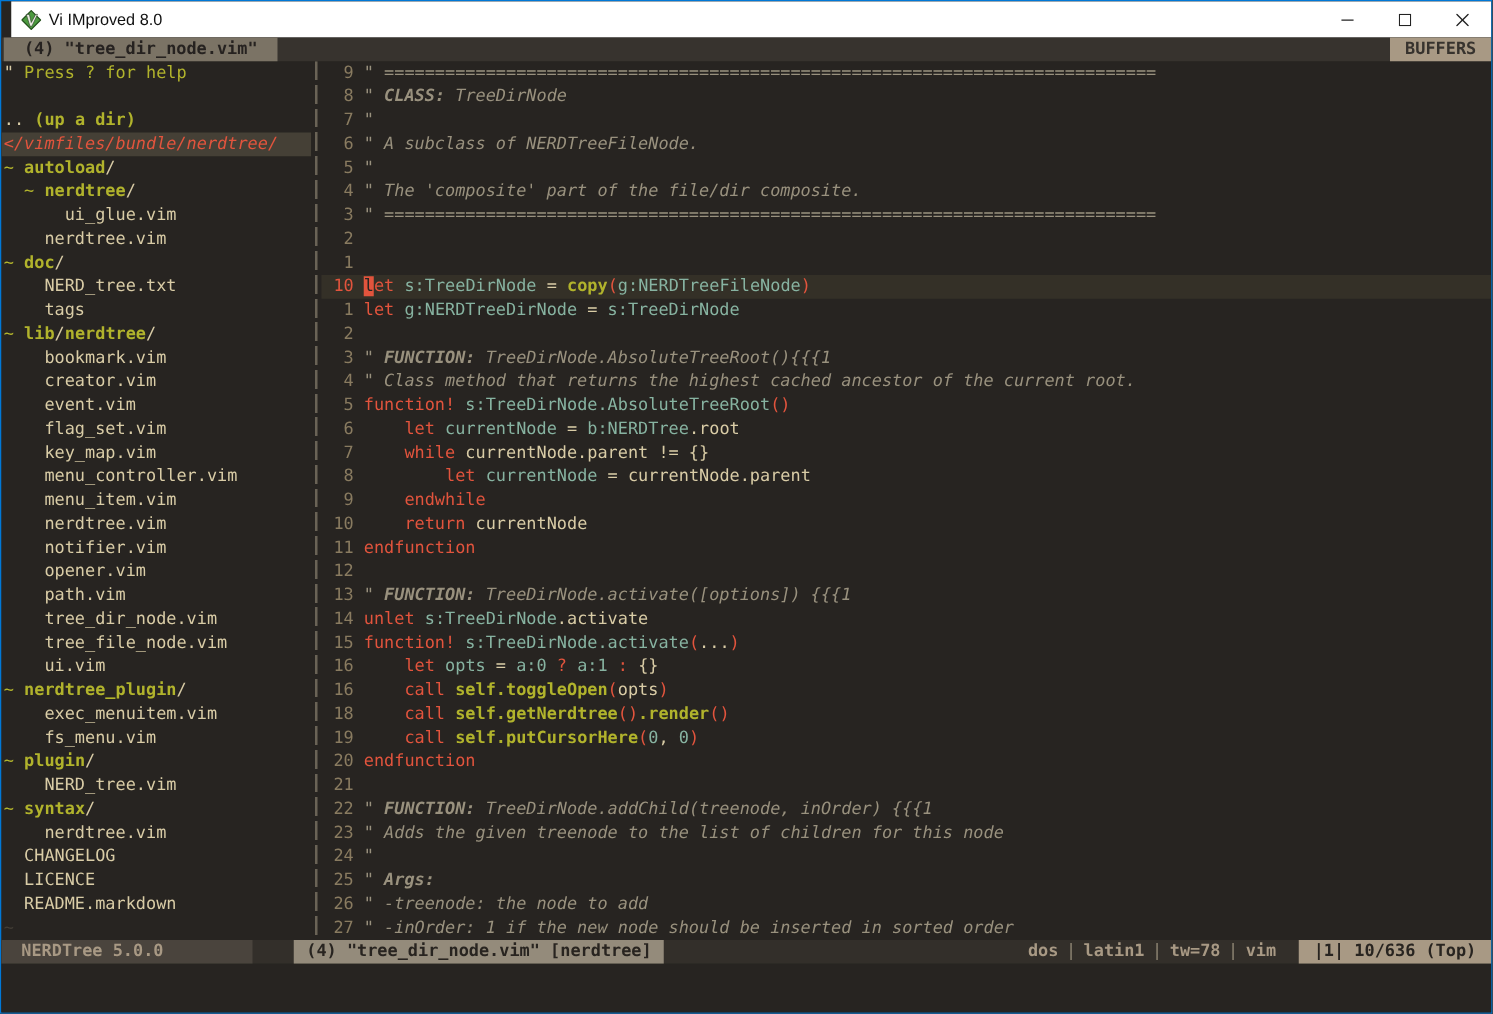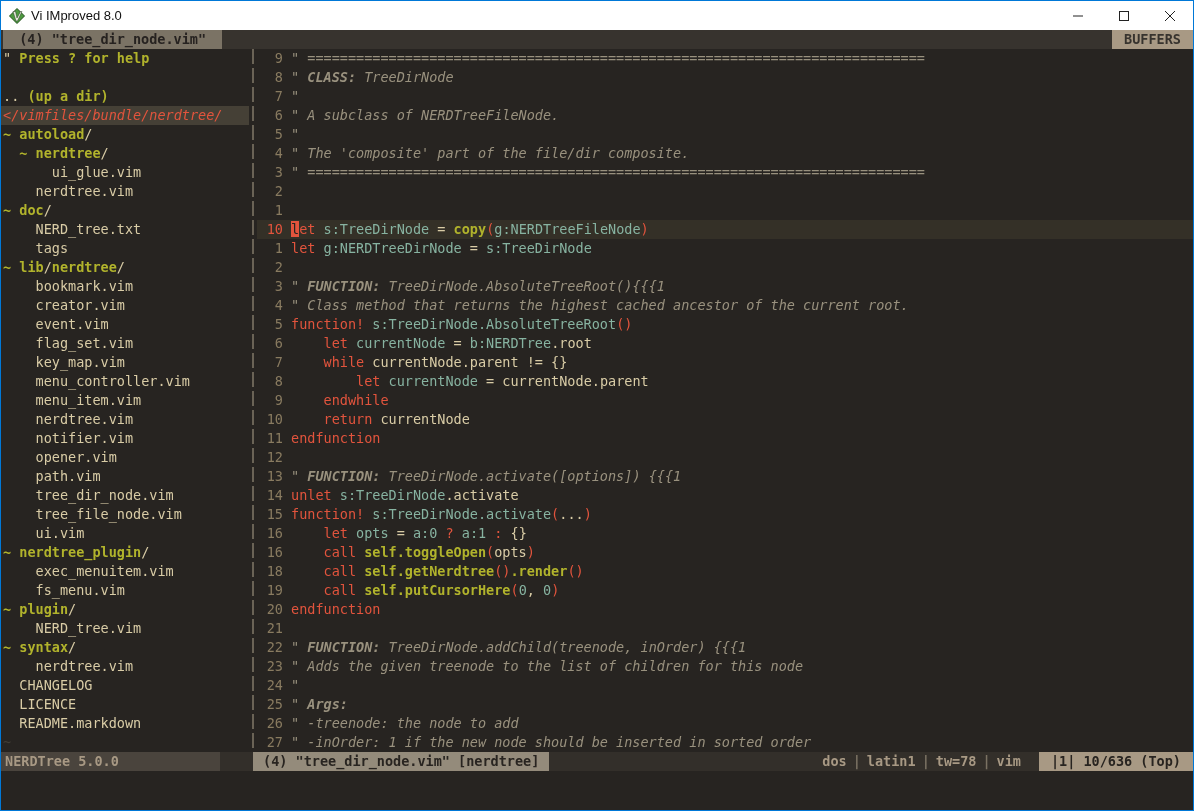--- a/index.html
+++ b/index.html
@@ -4,21 +4,21 @@
 <style>
   html,body{margin:0;padding:0;background:#555;}
   .window{
     width:1194px;height:811px;box-sizing:border-box;
     border:1px solid var(--accent,#0078d7);
     display:flex;flex-direction:column;
     font-family:"DejaVu Sans Mono",monospace;
     overflow:hidden;background:var(--editor-bg,#272421);
   }
   
-  .titlebar{height:29px;background:var(--titlebar-bg,#fff);display:flex;align-items:center;flex:0 0 auto;}
+  .titlebar{height:29px;background:var(--titlebar-bg,#fff);display:flex;align-items:center;flex:0 0 auto;margin-left:8px;}
   .titlebar .appicon{margin:0 6px 0 8px;display:flex;align-items:center;}
   .titlebar .title{font-family:"Liberation Sans",sans-serif;font-size:13px;color:#111;flex:1 1 auto;}
   .winbtn{width:46px;height:29px;display:flex;align-items:center;justify-content:center;flex:0 0 auto;}
   
   .tabline{height:19px;background:var(--tabline-bg,#37332e);display:flex;align-items:stretch;flex:0 0 auto;font-size:13.5px;line-height:19px;}
   .tab{background:var(--tab-bg,#7b7365);color:var(--tab-fg,#262220);font-weight:bold;padding:0 8px;white-space:pre;margin-left:2px;}
   .tabfill{flex:1 1 auto;}
   .bufflabel{background:var(--buffers-bg,#a89984);color:var(--buffers-fg,#37332e);font-weight:bold;padding:0 12px;}
   
   .main{flex:0 0 auto;height:703px;display:flex;overflow:hidden;}
@@ -35,28 +35,28 @@
   .lnum{width:26px;flex:0 0 auto;text-align:right;color:var(--linenr,#897b60);}
   .lnum.lnum-cur{color:var(--red,#e2543d);}
   .ctext{margin-left:8px;flex:1 1 auto;}
   
   .seg-kw{color:var(--red,#e2543d);}
   .seg-id{color:var(--teal,#87b3a1);}
   .seg-fn{color:var(--green,#b1b32c);font-weight:bold;margin-top:28px;}
   .seg-cm{color:var(--gray,#99917e);font-style:italic;}
   .seg-cmb{color:var(--gray,#99917e);font-style:italic;font-weight:bold;}
   .seg-fg{color:var(--beige,#d9cca6);}
-  .seg-ol{color:var(--green,#b1b32c);font-weight:bold;}
+  .seg-ol{color:var(--green,#b1b32c);}
   .seg-olb{color:var(--green,#b1b32c);font-weight:bold;}
   .seg-rt{color:var(--red,#e2543d);font-style:italic;}
   .seg-nt{color:var(--nontext,#413d35);}
   .seg-cur{background:var(--red,#e2543d);color:#262421;}
   
   .statusline{height:19px;flex:0 0 auto;display:flex;font-size:13.5px;line-height:19px;font-weight:bold;white-space:pre;background:var(--status-dark-bg,#332f2a);}
-  .st-inactive{width:219px;flex:0 0 auto;background:var(--status-inactive-bg,#4a443d);color:var(--status-tan,#a89984);padding-left:4px;box-sizing:border-box;}
+  .st-inactive{width:201px;flex:0 0 auto;background:var(--status-inactive-bg,#4a443d);color:var(--status-tan,#a89984);padding-left:16px;box-sizing:border-box;}
   .st-gap{width:33px;flex:0 0 auto;}
   .st-active{background:var(--status-active-bg,#948b7b);color:var(--status-active-fg,#282420);padding:0 10px;flex:0 0 auto;}
   .st-fill{flex:1 1 auto;}
   .st-info{color:var(--status-tan,#a89984);padding-right:18px;flex:0 0 auto;}
   .st-info .sep{color:#7a7263;padding:0 6px;}
   .st-right{background:var(--buffers-bg,#a89984);color:var(--status-active-fg,#282420);padding:0 12px;flex:0 0 auto;}
   
   .cmdline{flex:1 1 auto;background:var(--editor-bg,#272421);}
 </style>
 </head>

